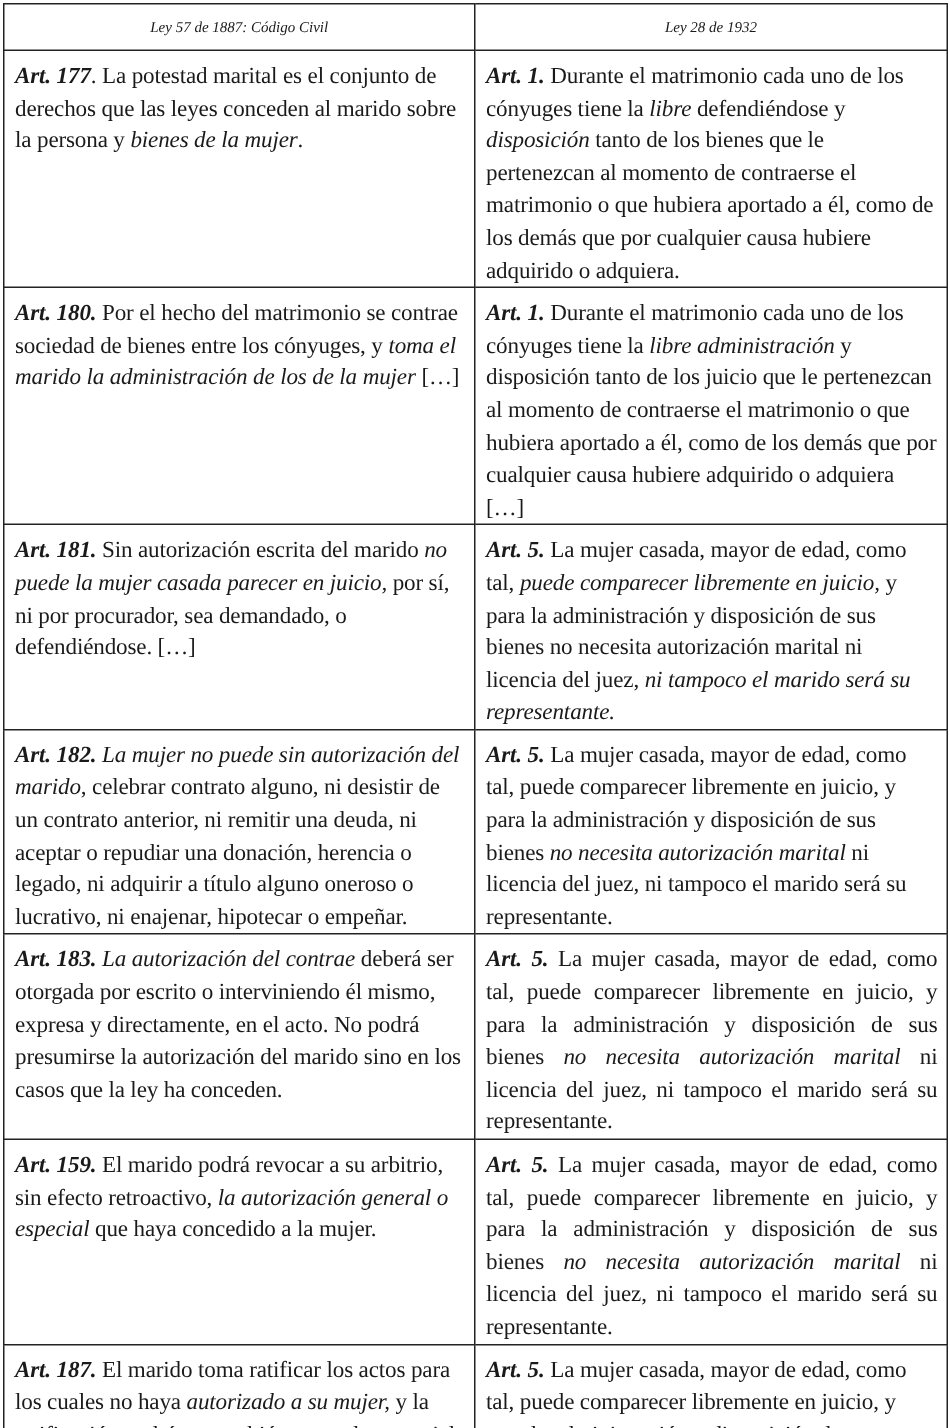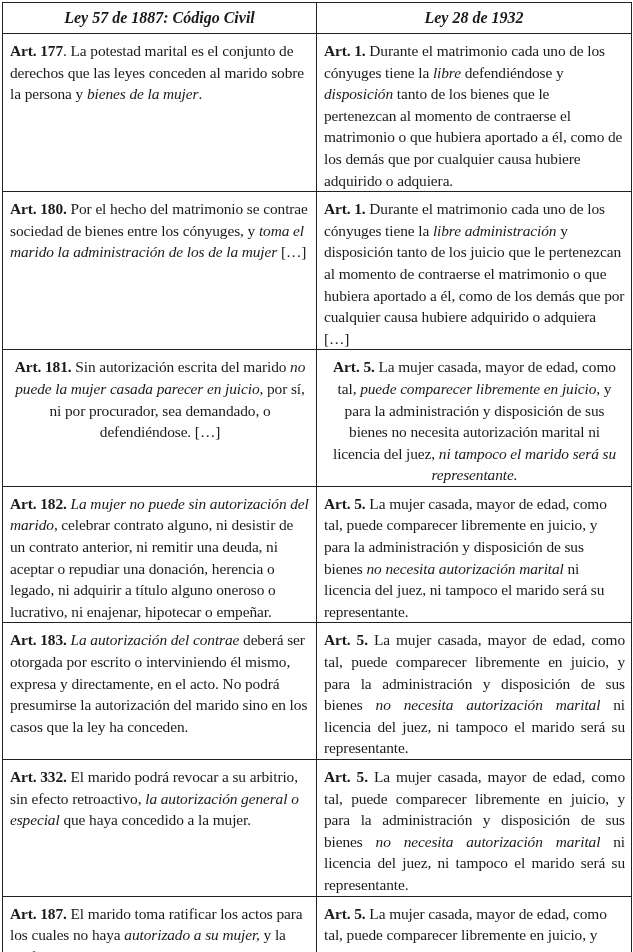--- a/index.html
+++ b/index.html
@@ -13,39 +13,39 @@
     color: #1a1a1a;
   }
   col.c1 { width: 314px; }
   col.c2 { width: 315px; }
   th, td {
     border: 1.5px solid #222;
     vertical-align: top;
   }
   th {
     height: 30px;
-    font-weight: bold;
+    font-weight: normal;
     font-style: italic;
-    font-size: 16px;
+    font-size: 10px;
     text-align: center;
     vertical-align: middle;
     padding: 0;
   }
   td {
     font-size: 15.4px;
     line-height: 21.6px;
     padding: 6px 6px 0 7px;
     letter-spacing: -0.1px;
   }
   td.just { text-align: justify; }
-  .art { font-weight: bold; }
+  .art { font-weight: bold; font-style: italic; }
   em { }
   tr.r1 td { height: 146px; }
   tr.r2 td { height: 148px; }
-  tr.r3 td { height: 104px; text-align: center; }
+  tr.r3 td { height: 104px; }
   tr.r4 td { height: 126px; }
   tr.r5 td { height: 105px; }
   tr.r6 td { height: 105px; }
   tr.r7 td { height: 129px; }
 </style>
 </head>
 <body>
 
 <table>
   <colgroup>
@@ -73,21 +73,21 @@
     </tr>
     <tr class="r4">
       <td><span class="art">Art. 182.</span><span> </span><em>La mujer no puede sin autorización del marido</em><span>, celebrar contrato alguno, ni desistir de un contrato anterior, ni remitir una deuda, ni aceptar o repudiar una donación, herencia o legado, ni adquirir a título alguno oneroso o lucrativo, ni enajenar, hipotecar o empeñar.</span></td>
       <td><span class="art">Art. 5.</span><span> La mujer casada, mayor de edad, como tal, puede comparecer libremente en juicio, y para la administración y disposición de sus bienes </span><em>no necesita autorización marital</em><span> ni licencia del juez, ni tampoco el marido será su representante.</span></td>
     </tr>
     <tr class="r5">
       <td><span class="art">Art. 183.</span><span> </span><em>La autorización del contrae</em><span> deberá ser otorgada por escrito o interviniendo él mismo, expresa y directamente, en el acto. No podrá presumirse la autorización del marido sino en los casos que la ley ha conceden.</span></td>
       <td class="just"><span class="art">Art. 5.</span><span> La mujer casada, mayor de edad, como tal, puede comparecer libremente en juicio, y para la administración y disposición de sus bienes </span><em>no necesita autorización marital</em><span> ni licencia del juez, ni tampoco el marido será su representante.</span></td>
     </tr>
     <tr class="r6">
-      <td><span class="art">Art. 332.</span><span> El marido podrá revocar a su arbitrio, sin efecto retroactivo, </span><em>la autorización general o especial</em><span> que haya concedido a la mujer.</span></td>
+      <td><span class="art">Art. 159.</span><span> El marido podrá revocar a su arbitrio, sin efecto retroactivo, </span><em>la autorización general o especial</em><span> que haya concedido a la mujer.</span></td>
       <td class="just"><span class="art">Art. 5.</span><span> La mujer casada, mayor de edad, como tal, puede comparecer libremente en juicio, y para la administración y disposición de sus bienes </span><em>no necesita autorización marital</em><span> ni licencia del juez, ni tampoco el marido será su representante.</span></td>
     </tr>
     <tr class="r7">
       <td><span class="art">Art. 187.</span><span> El marido toma ratificar los actos para los cuales no haya </span><em>autorizado a su mujer,</em><span> y la ratificación podrá ser también general o especial. La ratificación podrá ser tácita, por hechos del marido que manifiesten inequívocamente su aquiescencia.</span></td>
       <td><span class="art">Art. 5.</span><span> La mujer casada, mayor de edad, como tal, puede comparecer libremente en juicio, y para la administración y disposición de sus bienes </span></td>
     </tr>
   </tbody>
 </table>
 
 </body></html>

